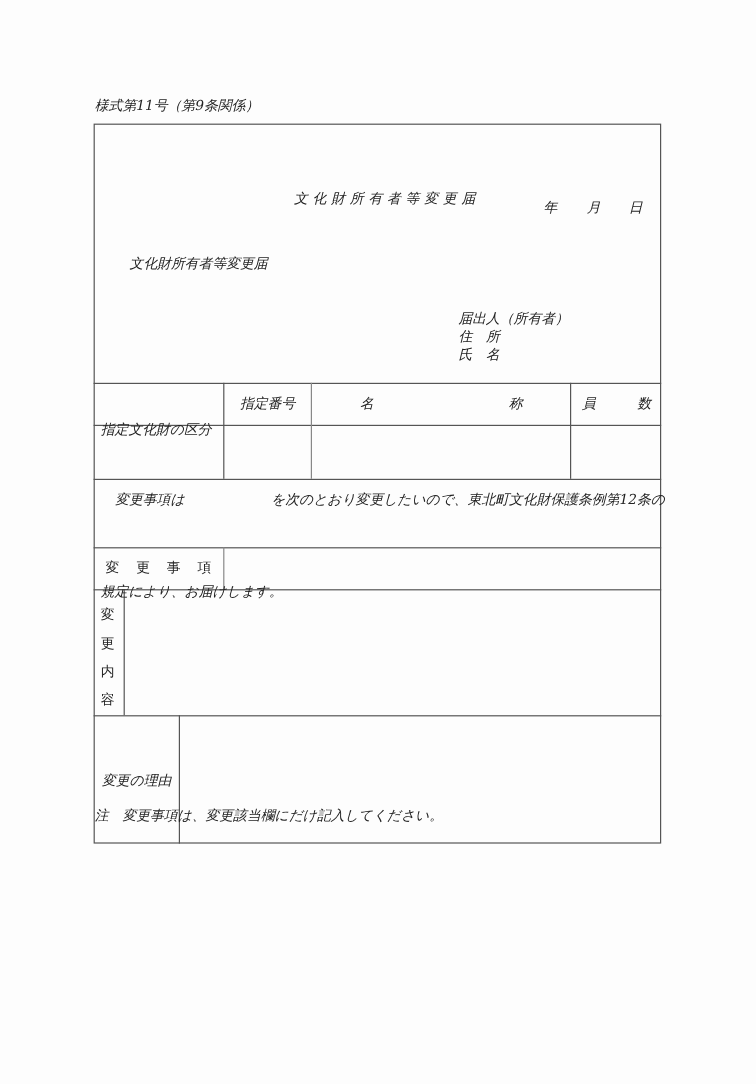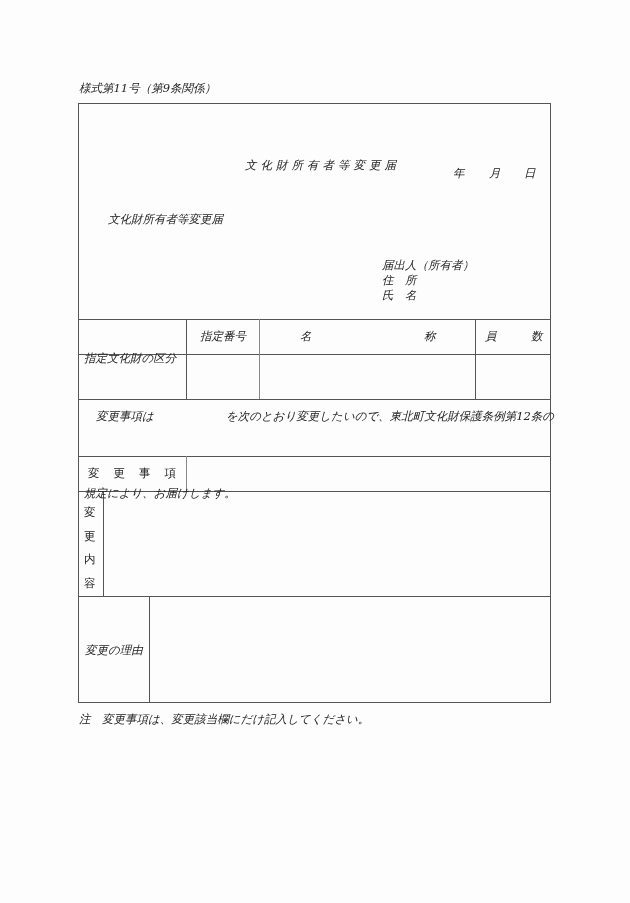--- a/index.html
+++ b/index.html
@@ -77,13 +77,13 @@
   <div>変</div>
   <div>更</div>
   <div>内</div>
   <div>容</div>
 </div>
 <div class="field" style="left:104px;top:492px;width:446px;height:104px;"></div>
 
 <div class="txt" style="left:85px;top:643px;text-align:right;">変更の理由</div>
 <div class="field" style="left:150px;top:597px;width:400px;height:105px;"></div>
 
-<div class="txt" style="left:79px;top:712px;">注　変更事項は、変更該当欄にだけ記入してください。</div>
+<div class="txt" style="left:79px;top:672px;">注　変更事項は、変更該当欄にだけ記入してください。</div>
 
 </body></html>

